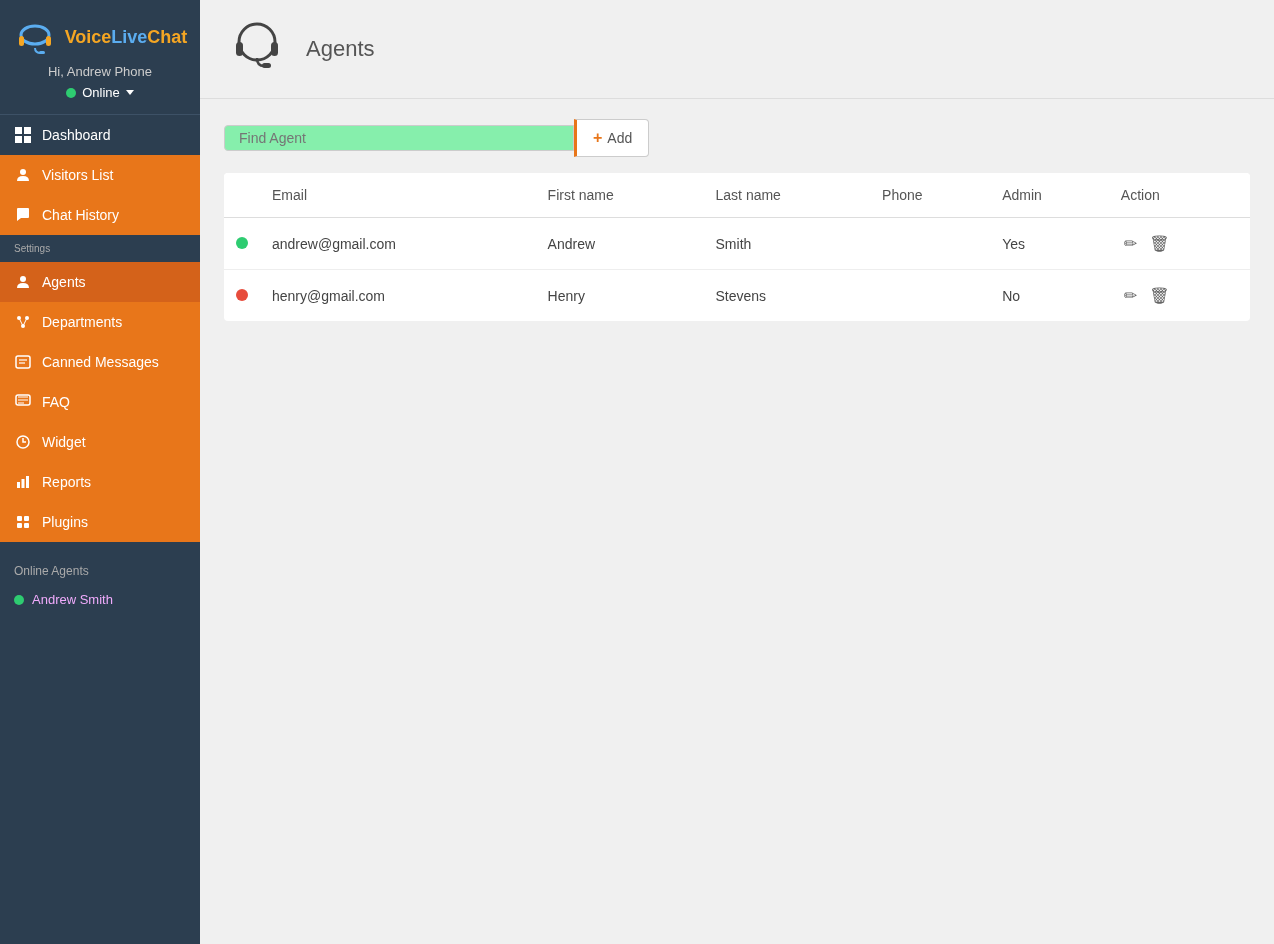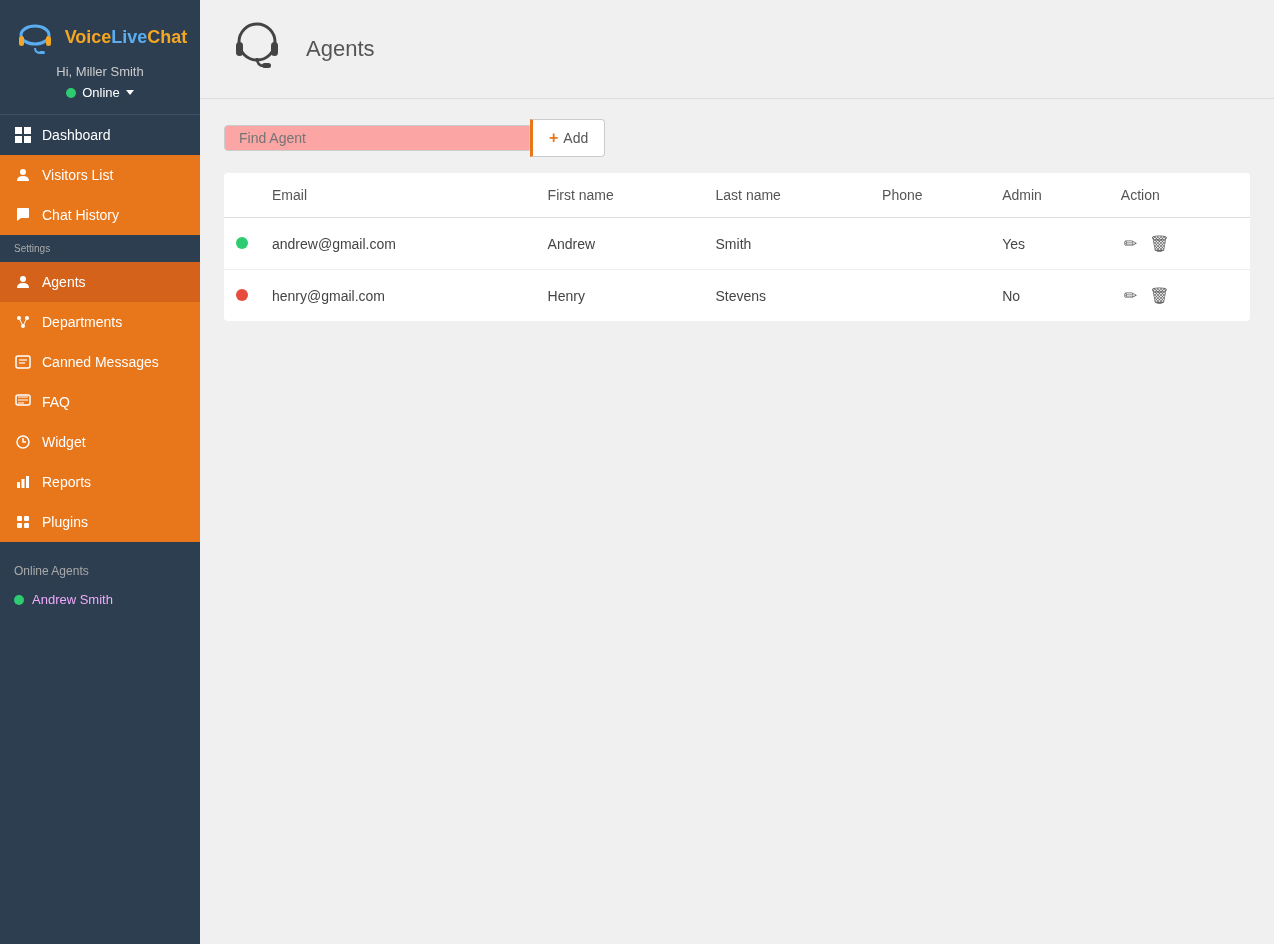--- a/index.html
+++ b/index.html
@@ -177,23 +177,23 @@
       align-items: center;
       gap: 0;
       margin-bottom: 16px;
     }
 
     #search-input {
       padding: 4px 14px;
       font-size: 14px;
       border: 1px solid #ccc;
       border-radius: 4px 0 0 4px;
-      width: 306px;
+      width: 350px;
       outline: none;
-      background: #fca5a5;
+      background: #86efac;
       color: #555;
     }
 
     #add-btn {
       padding: 9px 16px;
       background: #fff;
       border: 1px solid #ccc;
       border-left: 3px solid #e8761a;
       font-size: 14px;
       cursor: pointer;
@@ -269,21 +269,21 @@
         <rect x="8" y="8" width="28" height="18" rx="14" fill="none" stroke="#5badf0" stroke-width="3"></rect>
         <rect x="6" y="18" width="5" height="10" rx="2.5" fill="#f5a623"></rect>
         <rect x="33" y="18" width="5" height="10" rx="2.5" fill="#f5a623"></rect>
         <path d="M22 30 Q22 35 28 35" stroke="#5badf0" stroke-width="2" fill="none"></path>
         <rect x="26" y="33" width="6" height="3" rx="1.5" fill="#5badf0"></rect>
       </svg>
       <div class="logo-text">
         <span class="voice">Voice</span><span class="live">Live</span><span class="chat">Chat</span>
       </div>
     </div>
-    <div id="greeting">Hi, Miller Smith</div>
+    <div id="greeting">Hi, Andrew Phone</div>
     <div id="status-row">
       <span class="status-dot"></span>
       <span id="status-text">Online</span>
       <span class="chevron-down"></span>
     </div>
   </div>
 
   <div class="nav-item dashboard">
     <span class="nav-icon">
       <svg width="16" height="16" viewBox="0 0 16 16" fill="currentColor">

